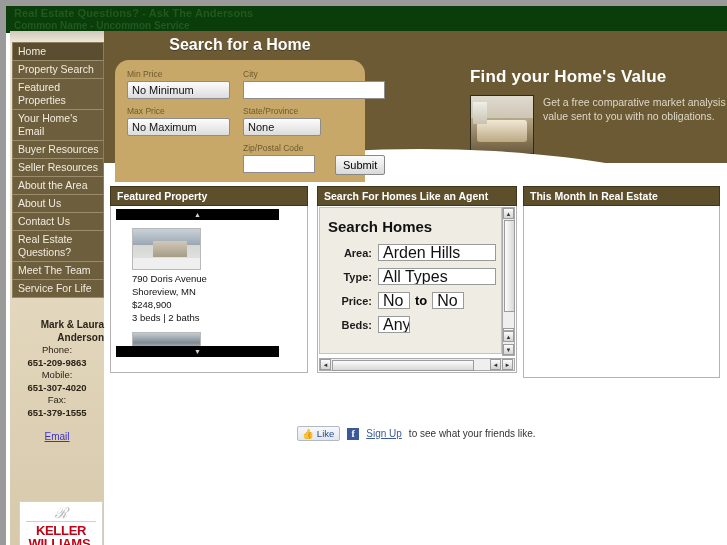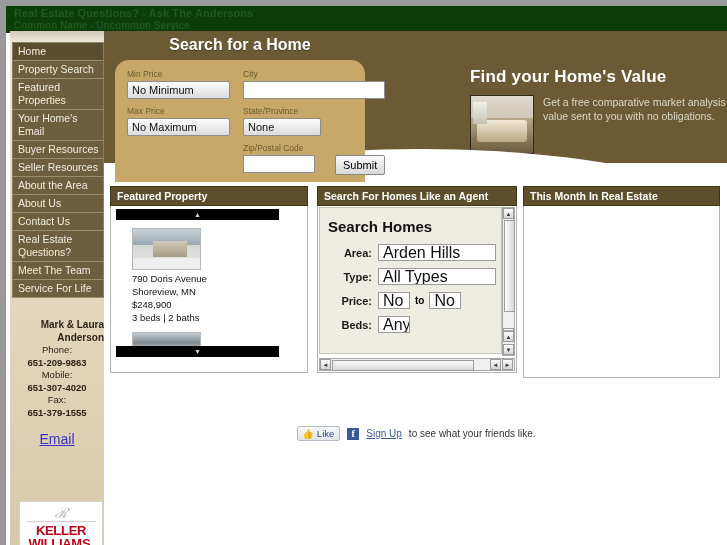--- a/index.html
+++ b/index.html
@@ -146,21 +146,21 @@
     font-size: 9.5px;
     color: #2a2418;
     line-height: 12.5px;
   }
   .contact .nm { font-weight: bold; font-size: 10px; text-align: right; }
   .contact .num { font-weight: bold; }
   .email-link {
     position: absolute; left: 0; top: 400px;
     width: 94px; text-align: center;
     color: #3b32c8;
-    font-size: 14px;
+    font-size: 10px;
     text-decoration: underline;
     cursor: pointer;
   }
 
   .kw-logo {
     position: absolute; left: 9px; top: 470px;
     width: 82px; height: 66px;
     background: #ffffff;
     border: 1px solid #d8d2c4;
     text-align: center;
@@ -349,21 +349,21 @@
     font-size: 16px;
     line-height: 16px;
     padding-left: 4px;
     color: #111;
     box-sizing: border-box;
     cursor: pointer;
     overflow: hidden;
   }
   .w-area { width: 118px; }
   .w-price { width: 32px; }
-  .to-txt { font-size: 10px; font-weight: bold; margin: 0 5px; }
+  .to-txt { font-size: 13px; font-weight: bold; margin: 0 5px; }
 
   
   .sb-v {
     position: absolute; right: 1px; top: 1px;
     width: 13px; height: 133px;
     background: #efefef; border: 1px solid #a9a9a9;
     box-sizing: border-box;
     cursor: pointer;
   }
   .sb-v .thumb {

